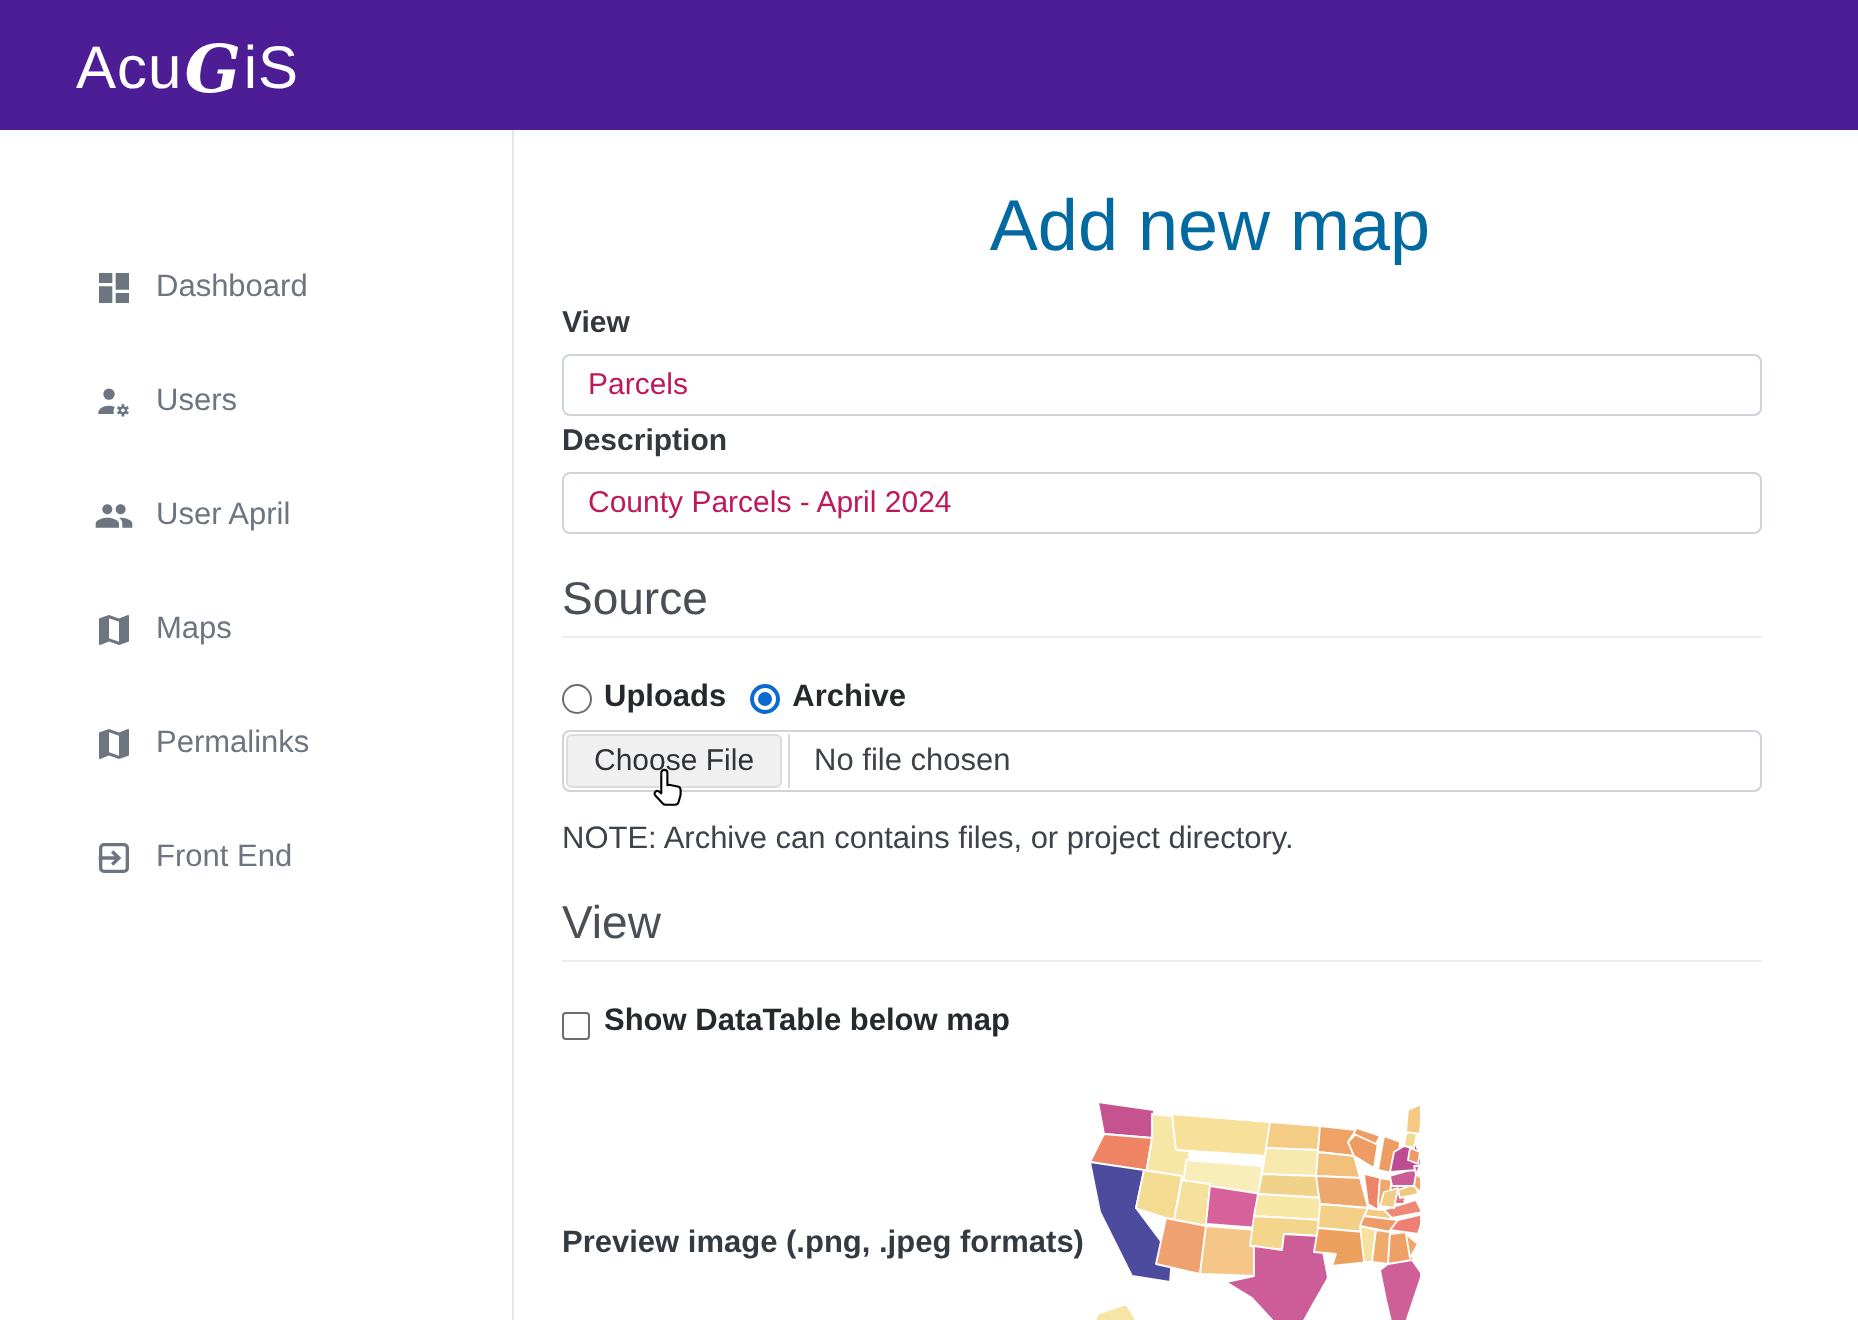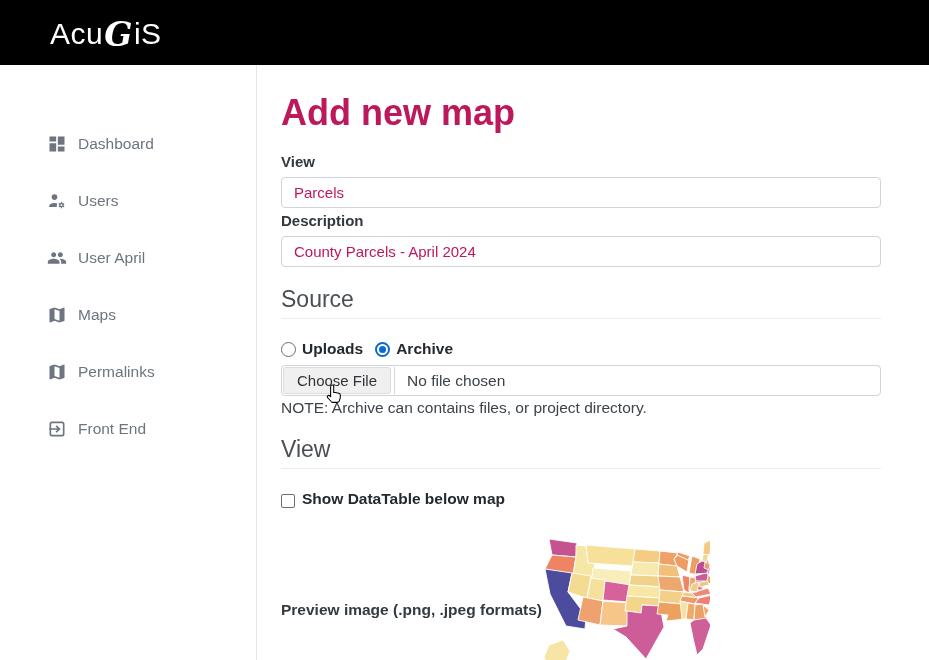--- a/index.html
+++ b/index.html
@@ -5,40 +5,40 @@
   * { margin:0; padding:0; box-sizing:border-box; }
   html,body { width:929px; height:660px; }
   body {
     position:relative; overflow:hidden; background:#fff;
     font-family:"Liberation Sans","DejaVu Sans",sans-serif;
     color:#3c4248;
   }
   
   .header {
     position:absolute; top:0; left:0; width:929px; height:65px;
-    background:#000000; display:flex; align-items:center; padding-left:50px;
+    background:#4c1d95; display:flex; align-items:center; padding-left:38px;
   }
   .logo { color:#fff; font-size:30px; font-weight:400; letter-spacing:.5px; display:flex; align-items:baseline; }
   .logo .g {
     font-family:"DejaVu Serif",serif; font-style:italic; font-weight:700;
     font-size:33px; margin:0 1px; position:relative; top:2px;
   }
   
   .sidebar {
     position:absolute; top:65px; left:0; width:257px; height:595px;
     border-right:1px solid #e2e5e9; background:#fff; padding-top:50px;
   }
   .nav-item {
     height:57px; display:flex; align-items:center; padding-left:47px;
     color:#6C7580; font-size:15.5px; cursor:pointer;
   }
   .nav-item svg { width:20px; height:20px; flex:none; margin-right:11px; }
   
   .main { position:absolute; top:65px; left:257px; width:672px; height:595px; padding:23px 0 0 24px; }
-  h1.page-title { font-size:36px; font-weight:700; color:#be185d; line-height:49px; }
+  h1.page-title { font-size:36px; font-weight:400; color:#0369a1; line-height:49px;text-align:center; }
   .form-label { display:block; font-weight:700; font-size:15px; color:#32383E; margin:16px 0 7px; }
   .form-label.desc { margin-top:4px; }
   .text-input {
     width:600px; height:31px; border:1px solid #ced4da; border-radius:4px;
     padding:0 12px; font-size:15px; color:#be185d; outline:none; background:#fff;
     font-family:"Liberation Sans","DejaVu Sans",sans-serif;
   }
   h2.section-heading { font-size:23px; font-weight:400; color:#494F55; margin-top:19px; line-height:26px; }
   hr.section-rule { border:none; border-top:1px solid #ecedef; width:600px; margin-top:6px; }
   
@@ -53,21 +53,21 @@
     display:flex; align-items:center; margin-top:7px; background:#fff;
   }
   .file-btn {
     height:27px; margin-left:1px; padding:0 13px; background:#f0f0f0;
     border:1px solid #dcdcdc; border-radius:3px; font-size:15px; color:#2f3338;
     display:flex; align-items:center; cursor:pointer;
     font-family:"Liberation Sans","DejaVu Sans",sans-serif;
   }
   .file-sep { width:1px; height:27px; background:#d7dadd; margin-left:3px; }
   .file-text { margin-left:12px; font-size:15.5px; color:#3c4249; }
-  .note { font-size:15.5px; color:#3C434A; margin-top:3px; }
+  .note { font-size:15.5px; color:#3C434A; margin-top:15px; }
   
   .checkbox-row { display:flex; align-items:flex-end; margin-top:21px; font-size:15.5px; font-weight:700; color:#24292E; }
   .checkbox { width:14px; height:14px; border:1.5px solid #6d6d6d; border-radius:2px; background:#fff; margin-right:7px; cursor:pointer; flex:none; }
   
   .preview-row { display:flex; align-items:center; margin-top:27px; }
   .preview-label { width:262px; font-weight:700; font-size:15.5px; color:#333A41; }
   .map-wrap { width:167px; height:150px; }
   .map-wrap svg { display:block; }
   
   .cursor { position:absolute; left:323px; top:384px; width:21px; height:21px; pointer-events:none; z-index:10; }

